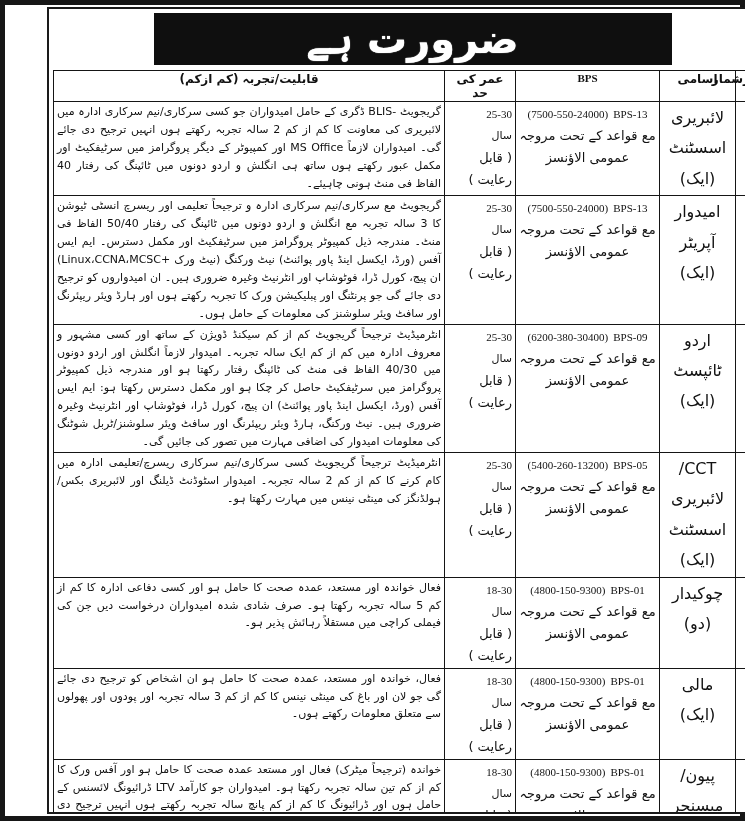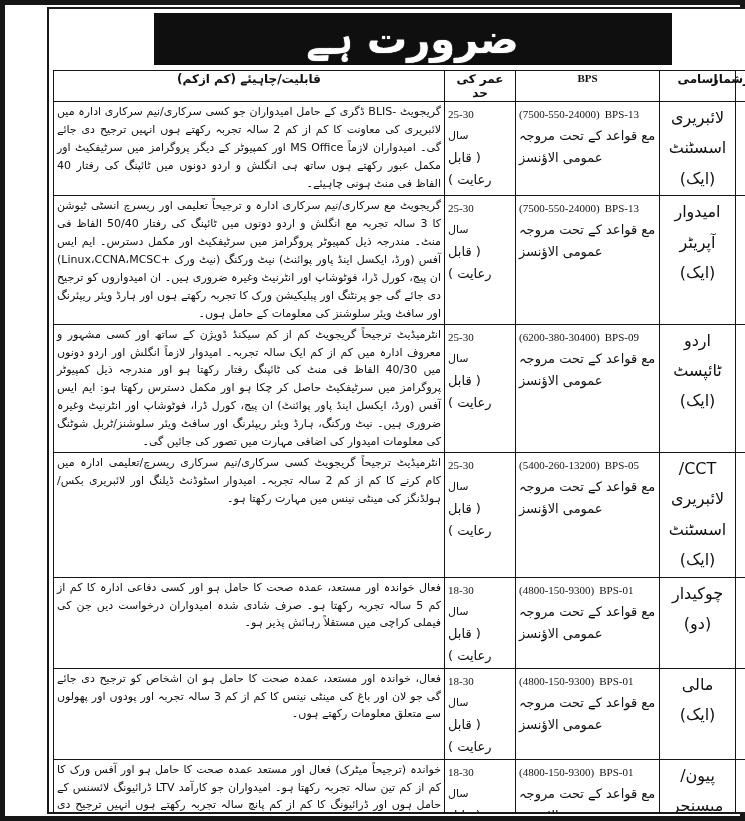--- a/index.html
+++ b/index.html
@@ -40,23 +40,23 @@
   .w-age    { width:71px; }
   tr.r1 td { height:75px; }
   tr.r2 td { height:112px; }
   tr.r3 td { height:114px; }
   tr.r4 td { height:70px; }
   tr.r5 td { height:71px; }
   tr.r6 td { height:70px; }
   tr.r7 td { height:116px; }
   .c-serial { text-align:center; font-family:"Liberation Serif", serif; font-size:12px; padding-top:4px; }
   .c-post { text-align:center; font-size:16px; line-height:1.9; padding-top:3px; }
-  .c-bps  { text-align:left; }
+  .c-bps  { text-align:center; }
   .c-bps div, .c-age div { line-height:22px; }
-  .c-age  { text-align:left; font-size:11px; }
+  .c-age  { text-align:right; font-size:11px; }
   .c-qual { text-align:justify; font-size:11px; line-height:1.63; padding:2px 6px; }
   .serif { font-family:"Liberation Serif", serif; font-size:11px; }
   .ltr { direction:ltr; unicode-bidi:isolate; display:inline-block; }
   .small-urdu { font-size:13px; }
 </style>
 </head>
 <body>
 
 <div class="page">
   <div class="gap">
@@ -73,21 +73,21 @@
             <col class="w-bps">
             <col class="w-age">
             <col>
         </colgroup>
         <thead>
           <tr>
             <th>نمبرشمار</th>
             <th>اسامی</th>
             <th class="serif">BPS</th>
             <th>عمر کی حد</th>
-            <th>قابلیت/چاہیئے (کم ازکم)</th>
+            <th>قابلیت/تجربہ (کم ازکم)</th>
           </tr>
         </thead>
         <tbody>
           <tr class="r1">
             <td class="c-serial"><span class="ltr">-01</span></td>
             <td class="c-post">
               <div>لائبریری اسسٹنٹ</div>
               <div>(ایک)</div>
             </td>
             <td class="c-bps">

